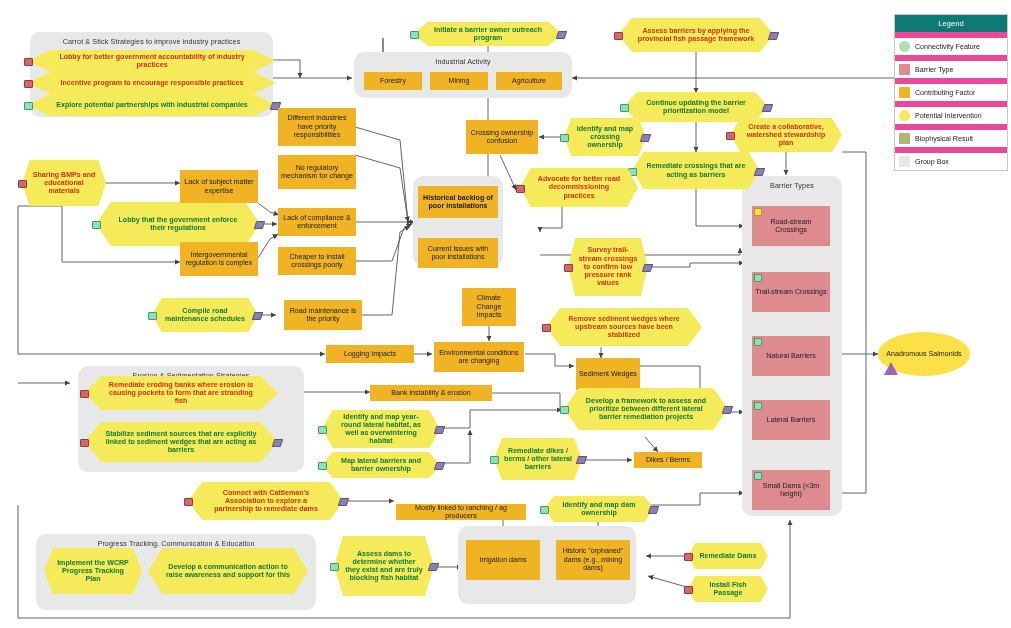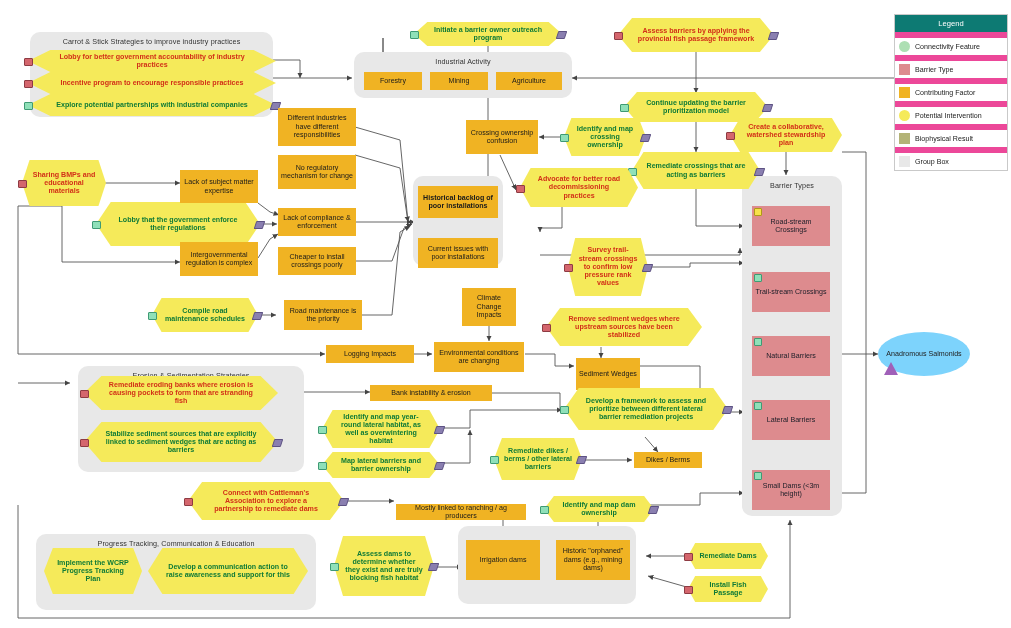--- a/index.html
+++ b/index.html
@@ -33,21 +33,21 @@
   .badge.b-grn{background:#8fe0b8;border:1px solid #3f9a74;}
   .bl{left:-4px;}
   .br{right:-4px;background:#8a7fb0;border:1px solid #5d5283;transform:skewX(-18deg);}
 
   
   .cb{position:absolute;width:6px;height:6px;left:2px;top:2px;border-radius:1px;}
   .cb.b-ylw{background:#f7e14a;border:1px solid #b09a16;}
   .cb.b-grn{background:#8fe0b8;border:1px solid #3f9a74;}
 
   
-  .ellipse{position:absolute;background:#7dd3fc;border-radius:50%;display:flex;align-items:center;
+  .ellipse{position:absolute;background:#fde047;border-radius:50%;display:flex;align-items:center;
       justify-content:center;text-align:center;font-size:7.1px;color:#222;line-height:1.2;}
   .tri{position:absolute;width:0;height:0;border-left:7px solid transparent;border-right:7px solid transparent;
       border-bottom:13px solid #a060b8;}
 
   
   #legend{position:absolute;left:894px;top:14px;width:112px;border:1px solid #c9c9c9;background:#fff;}
   #legend .lhead{background:#0d7a73;color:#fff;font-size:7.6px;text-align:center;padding:4px 0;}
   #legend .lrow{display:flex;align-items:center;gap:5px;padding:3px 4px;border-top:6px solid #ec4899;}
   #legend .sw{width:11px;height:11px;flex:0 0 11px;}
   #legend .sw.round{border-radius:50%;}
@@ -265,21 +265,21 @@
     <span class="badge br"></span>
   </div>
   <div class="hex grn" style="left:152px;top:298px;width:106px;height:34px;">
     <div class="shape"></div>
     <div class="txt">Compile road maintenance schedules</div>
     <span class="badge b-grn bl"></span>
     <span class="badge br"></span>
   </div>
 
   <div class="rect orange" style="left:278px;top:108px;width:78px;height:38px;">
-    <span>Different industries have different responsibilities</span>
+    <span>Different industries have priority responsibilities</span>
   </div>
   <div class="rect orange" style="left:278px;top:155px;width:78px;height:34px;">
     <span>No regulatory mechanism for change</span>
   </div>
   <div class="rect orange" style="left:180px;top:170px;width:78px;height:33px;">
     <span>Lack of subject matter expertise</span>
   </div>
   <div class="rect orange" style="left:278px;top:208px;width:78px;height:28px;">
     <span>Lack of compliance &amp; enforcement</span>
   </div>

